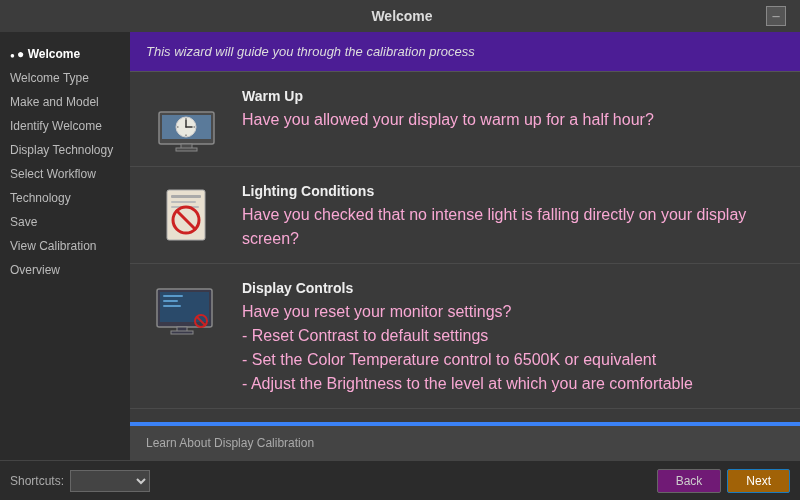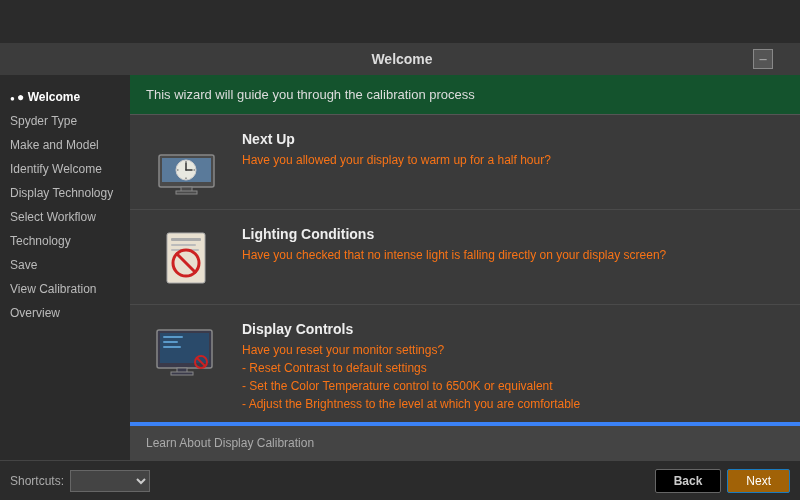--- a/index.html
+++ b/index.html
@@ -14,23 +14,22 @@
       flex-direction: column;
     }
 
     
     .titlebar {
       background: #3c3c3c;
       height: 32px;
       display: flex;
       align-items: center;
       justify-content: space-between;
-      padding: 0 27px;
-      flex-shrink: 0;
-      margin-top: 43px;
+      padding: 0 14px;
+      flex-shrink: 0;
     }
     .titlebar-title {
       color: #ddd;
       font-size: 14px;
       font-weight: bold;
       flex: 1;
       text-align: center;
     }
     .titlebar-minimize {
       width: 20px;
@@ -81,26 +80,27 @@
     
     .content-area {
       flex: 1;
       background: #3a3a3a;
       display: flex;
       flex-direction: column;
       overflow: hidden;
     }
 
     .content-header {
-      background: #14532d;
+      background: #4c1d95;
       padding: 12px 16px;
       font-size: 13px;
       color: #ddd;
       border-bottom: 1px solid #555;
       flex-shrink: 0;
+      font-style: italic;
     }
 
     .content-body {
       flex: 1;
       overflow-y: auto;
       padding: 0;
     }
 
     
     .step-item {
@@ -123,22 +123,22 @@
       flex: 1;
       padding-top: 4px;
     }
     .step-title {
       font-size: 14px;
       color: #eee;
       font-weight: bold;
       margin-bottom: 4px;
     }
     .step-desc {
-      font-size: 12px;
-      color: #f97316;
+      font-size: 16px;
+      color: #f9a8d4;
       line-height: 1.5;
     }
 
     .content-footer {
       background: #444;
       padding: 10px 16px;
       font-size: 12px;
       color: #aaa;
       border-top: 4px solid #3b82f6;
       flex-shrink: 0;
@@ -180,23 +180,22 @@
       gap: 6px;
     }
     .nav-btn {
       padding: 4px 18px;
       font-size: 12px;
       cursor: pointer;
       border: 1px solid #666;
       border-radius: 2px;
     }
     .nav-btn-back {
-      background: #000000;
+      background: #701a75;
       color: #ccc;
-      font-weight: bold;
     }
     .nav-btn-next {
       background: #a16207;
       color: #fff;
       border-color: #1a7bbf;
     }
 
     
     svg { display: block; }
     
@@ -211,21 +210,21 @@
   <div style="width:24px;"></div>
   <span class="titlebar-title">Welcome</span>
   <div class="titlebar-minimize">─</div>
 </div>
 
 <div class="main-layout">
 
   <nav class="sidebar">
 
   <div class="sidebar-item active">● Welcome</div>
-      <div class="sidebar-item">Spyder Type</div>
+      <div class="sidebar-item">Welcome Type</div>
       <div class="sidebar-item">Make and Model</div>
       <div class="sidebar-item">Identify Welcome</div>
       <div class="sidebar-item">Display Technology</div>
       <div class="sidebar-item">Select Workflow</div>
       <div class="sidebar-item">Technology</div>
       <div class="sidebar-item">Save</div>
       <div class="sidebar-item">View Calibration</div>
       <div class="sidebar-item">Overview</div>
     </nav>
 
@@ -248,21 +247,21 @@
       <line x1="37" y1="40" x2="37" y2="33" stroke="#333" stroke-width="1.5" stroke-linecap="round"></line>
       <line x1="37" y1="40" x2="43" y2="40" stroke="#333" stroke-width="1.5" stroke-linecap="round"></line>
 
       <line x1="37" y1="31" x2="37" y2="32.5" stroke="#555" stroke-width="1"></line>
       <line x1="37" y1="47.5" x2="37" y2="49" stroke="#555" stroke-width="1"></line>
       <line x1="28" y1="40" x2="29.5" y2="40" stroke="#555" stroke-width="1"></line>
       <line x1="44.5" y1="40" x2="46" y2="40" stroke="#555" stroke-width="1"></line>
     </svg>
           </div>
           <div class="step-text">
-            <div class="step-title">Next Up</div>
+            <div class="step-title">Warm Up</div>
             <div class="step-desc">Have you allowed your display to warm up for a half hour?</div>
           </div>
         </div>
         <div class="step-item">
           <div class="step-icon">
             <svg width="75" height="65" viewBox="0 0 75 65">
 
       <rect x="18" y="8" width="38" height="50" rx="2" fill="#e8e0d0" stroke="#aaa" stroke-width="1"></rect>
       <rect x="22" y="13" width="30" height="3" rx="1" fill="#aaa"></rect>
       <rect x="22" y="19" width="25" height="2" rx="1" fill="#bbb"></rect>

